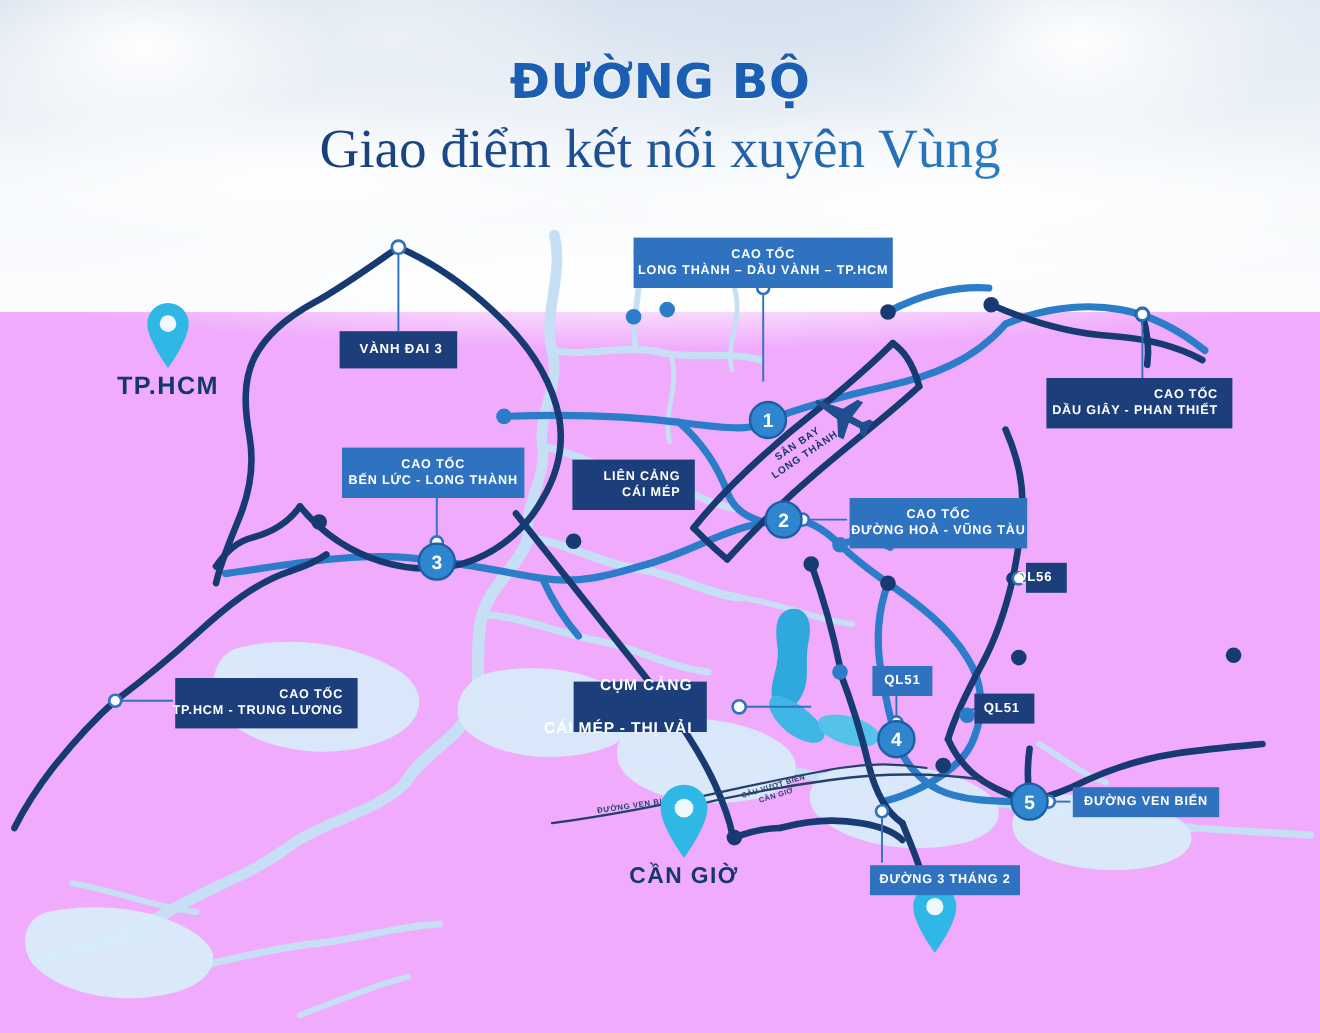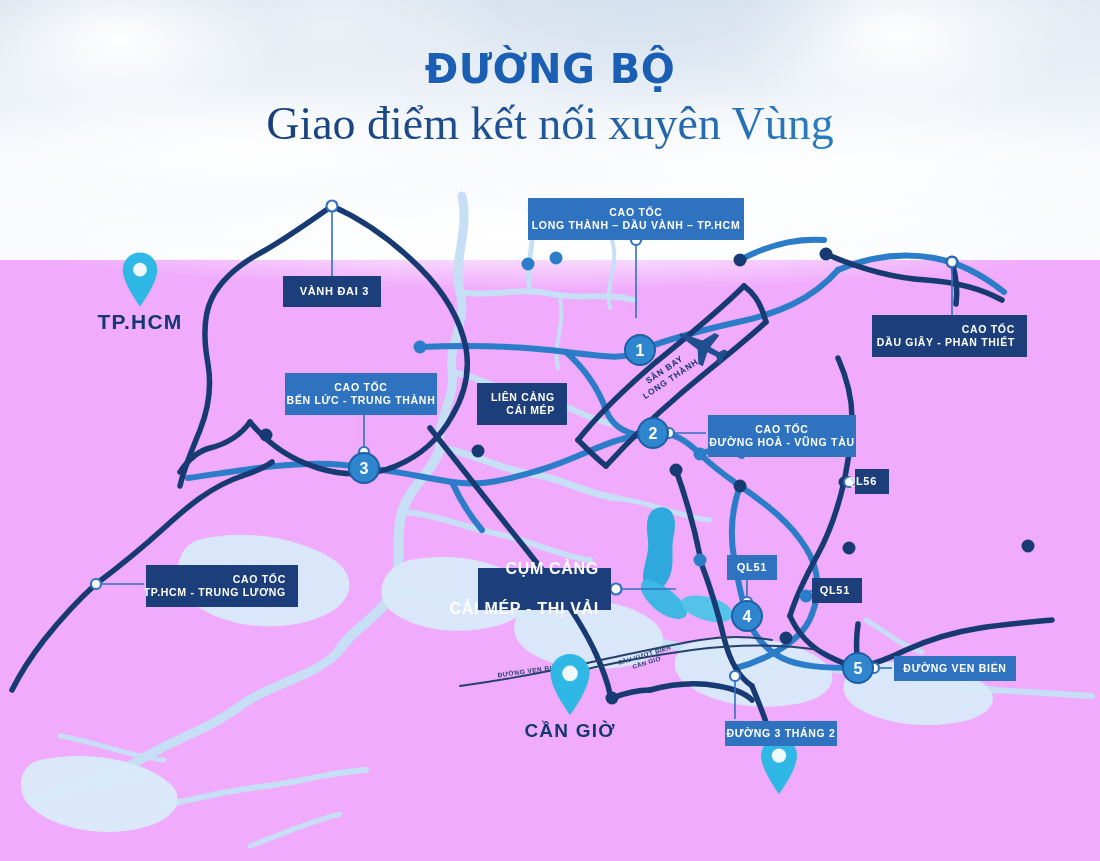--- a/index.html
+++ b/index.html
@@ -357,24 +357,24 @@
     <span class="l1">VÀNH ĐAI 3</span>
   </div>
 
   <div class="lbl navy" style="left:872px; top:315px; width:155px; height:42px; font-size:10.5px;">
     <span class="l1">CAO TỐC</span>
     <span class="l2">DẦU GIÂY - PHAN THIẾT</span>
   </div>
 
   <div class="lbl mid" style="left:285px; top:373px; width:152px; height:42px; font-size:10.5px;">
     <span class="l1">CAO TỐC</span>
-    <span class="l2">BẾN LỨC - TRUNG THÀNH</span>
-  </div>
-
-  <div class="lbl navy" style="left:477px; top:383px; width:90px; height:42px; font-size:10.5px;padding-left:16px;">
+    <span class="l2">BẾN LỨC - LONG THÀNH</span>
+  </div>
+
+  <div class="lbl navy" style="left:477px; top:383px; width:102px; height:42px; font-size:10.5px;padding-left:16px;">
     <span class="l1">LIÊN CẢNG</span>
     <span class="l2">CÁI MÉP</span>
   </div>
 
   <div class="lbl mid" style="left:708px; top:415px; width:148px; height:42px; font-size:10.5px;">
     <span class="l1">CAO TỐC</span>
     <span class="l2">ĐƯỜNG HOÀ - VŨNG TÀU</span>
   </div>
 
   <div class="lbl navy" style="left:855px; top:469px; width:34px; height:25px; font-size:11px;">
@@ -383,34 +383,34 @@
 
   <div class="lbl navy" style="left:146px; top:565px; width:152px; height:42px; font-size:10.5px;">
     <span class="l1">CAO TỐC</span>
     <span class="l2">TP.HCM - TRUNG LƯƠNG</span>
   </div>
 
   <div class="lbl mid" style="left:727px; top:555px; width:50px; height:25px; font-size:11px;">
     <span class="l1">QL51</span>
   </div>
 
-  <div class="lbl navy" style="left:478px; top:568px; width:133px; height:42px; font-size:16px;gap:20px;">
+  <div class="lbl navy" style="left:478px; top:568px; width:111px; height:42px; font-size:13px;gap:20px;">
     <span class="l1">CỤM CẢNG</span>
     <span class="l2">CÁI MÉP - THỊ VẢI</span>
   </div>
 
   <div class="lbl navy" style="left:812px; top:578px; width:50px; height:25px; font-size:11px;">
     <span class="l1">QL51</span>
   </div>
 
   <div class="lbl mid" style="left:894px; top:656px; width:122px; height:25px; font-size:10.5px;">
     <span class="l1">ĐƯỜNG VEN BIỂN</span>
   </div>
 
-  <div class="lbl mid" style="left:725px; top:721px; width:112px; height:25px; font-size:10.5px;">
+  <div class="lbl mid" style="left:725px; top:721px; width:125px; height:25px; font-size:10.5px;">
     <span class="l1">ĐƯỜNG 3 THÁNG 2</span>
   </div>
 
   <div class="city" style="left:86px; top:308px; width:108px;">
     <span class="nm" style="font-size:21px;">TP.HCM</span>
   </div>
   <div class="city" style="left:508px; top:718px; width:124px;">
     <span class="nm" style="font-size:19px;">CẦN GIỜ</span>
   </div>
 

